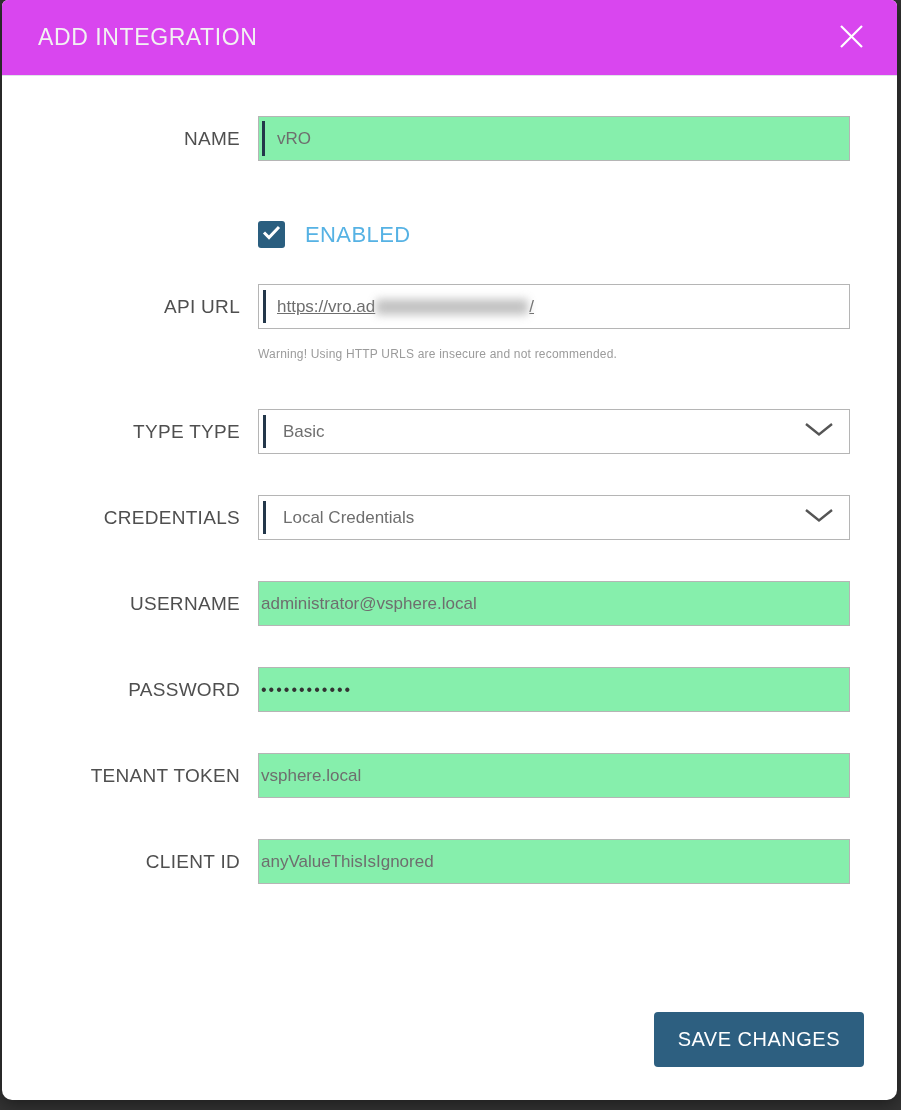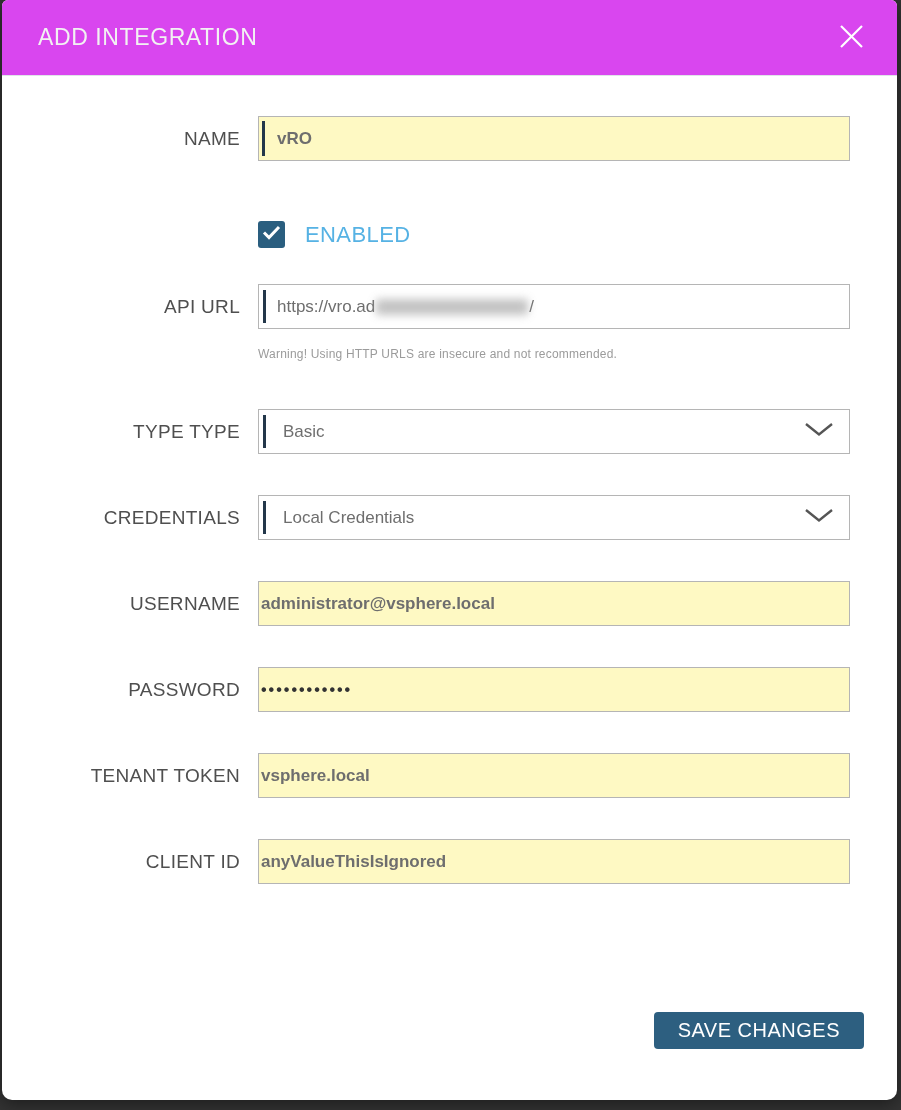--- a/index.html
+++ b/index.html
@@ -39,31 +39,31 @@
     line-height:45px; white-space:nowrap;
   }
   .form-label.mid { line-height:27px; }
   .field-col { width:592px; }
   .field-wrap { position:relative; width:592px; }
   .text-input {
     width:100%; height:45px;
     border:1px solid #b5b5b5; border-radius:0;
     font-family:"Liberation Sans", sans-serif;
     font-size:17px; color:#6e6e6e;
-    padding:0 12px 0 2px; background:#fef9c3; outline:none;font-weight:bold;
+    padding:0 12px 0 2px; background:#86efac; outline:none;
   }
   .text-input.with-bar { padding-left:18px; }
   .accent-bar {
     position:absolute; left:4px; top:5px; bottom:5px; width:3px;
     background:#23374a; z-index:2;
   }
   .fake-input {
     width:592px; height:45px; border:1px solid #b5b5b5; background:#fff;
     display:flex; align-items:center; padding:0 12px 0 18px;
-    font-size:17px; color:#6e6e6e; position:relative; cursor:text;
+    font-size:17px; color:#6e6e6e; position:relative; cursor:text;text-decoration:underline;
   }
   .blur-blob {
     display:inline-block; width:152px; height:16px; margin:0 1px;
     background:#b0b0b0; border-radius:3px; filter:blur(4px); opacity:.75;
   }
   .select-box {
     width:592px; height:45px; border:1px solid #b5b5b5; background:#fff;
     display:flex; align-items:center; padding:0 44px 0 24px;
     font-size:17px; color:#6e6e6e; position:relative; cursor:pointer;
   }
@@ -83,21 +83,21 @@
   }
   .warning-text {
     margin-top:12px; max-width:478px;
     color:#9b9b9b; font-size:12px; line-height:27px; letter-spacing:.2px;
   }
   .password-input { letter-spacing:2px; color:#333; font-size:16px; }
   .modal-footer {
     display:flex; justify-content:flex-end; padding:112px 33px 0 0;
   }
   .save-btn {
-    min-width:204px; height:37px; border:none; border-radius:4px;
+    min-width:204px; height:55px; border:none; border-radius:4px;
     background:#2d5f80; color:#ffffff;
     font-family:"Liberation Sans", sans-serif;
     font-size:20px; letter-spacing:.5px; cursor:pointer;
     padding:0 24px;
   }
 </style>
 </head>
 <body>
 
 <div class="modal">

